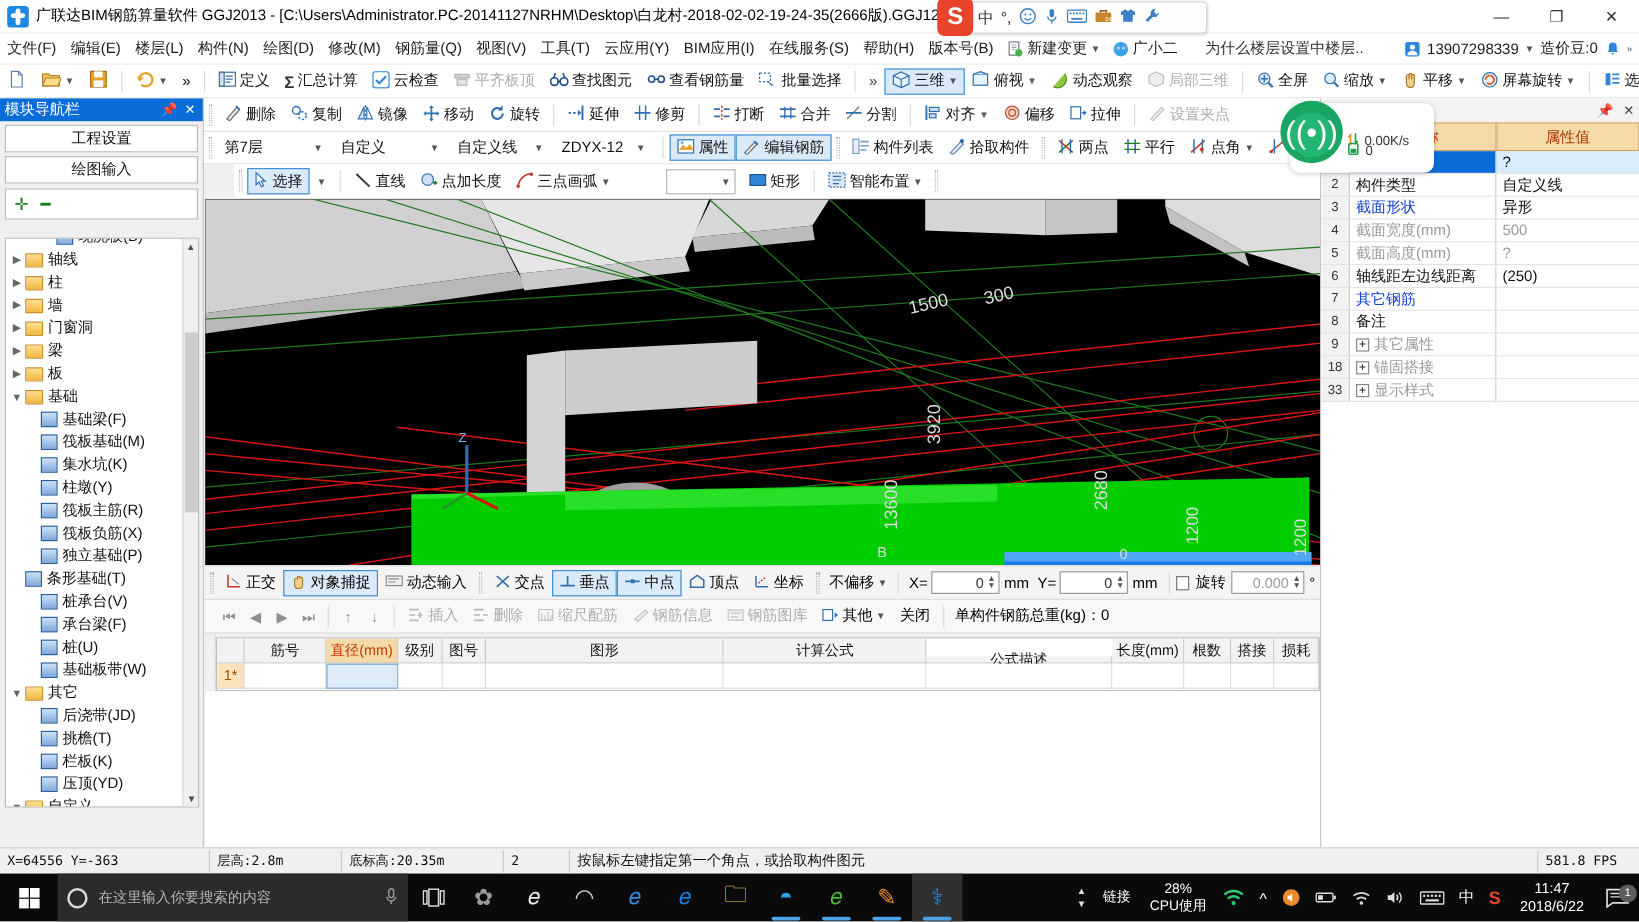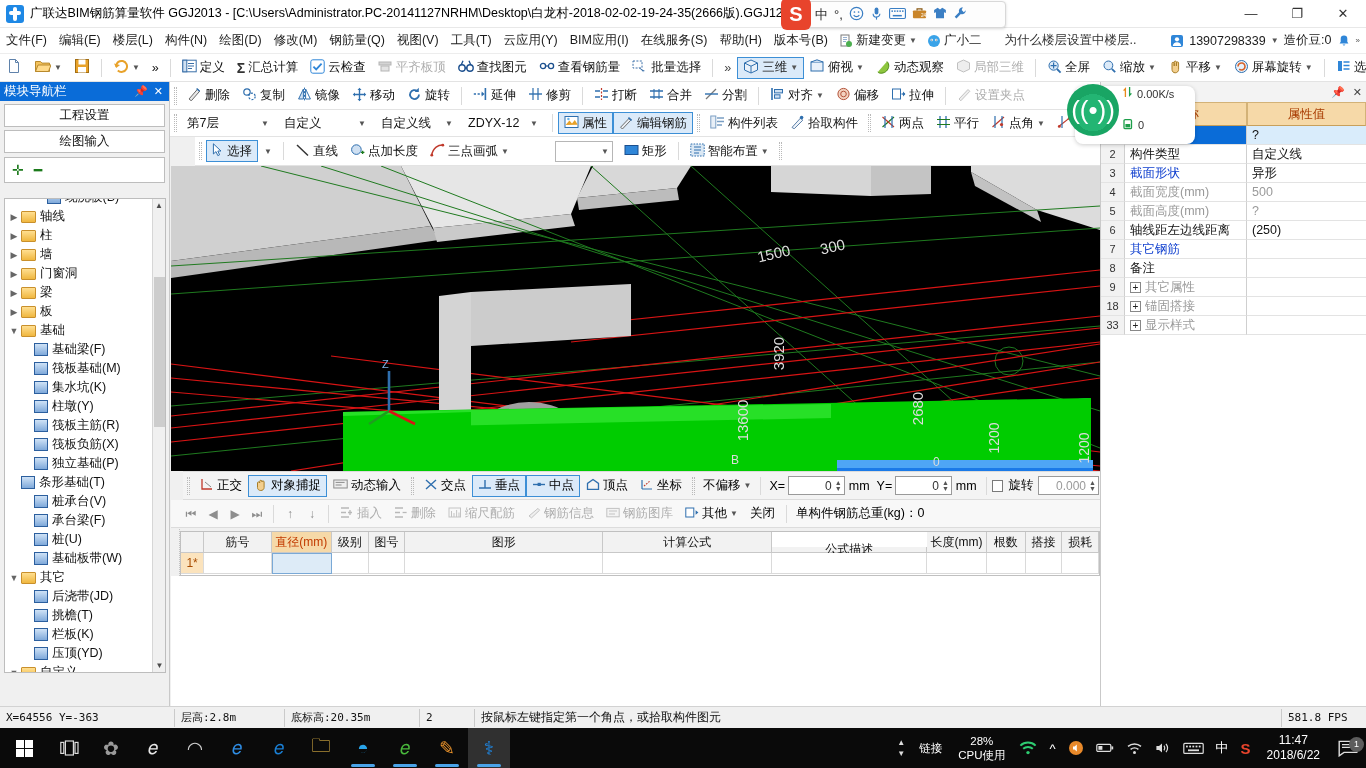--- a/index.html
+++ b/index.html
@@ -142,21 +142,21 @@
   .viewport {
     position: absolute; left: 171px; top: 166px; width: 929px; height: 305px;
     background: #000; overflow: hidden;
   }
   .vp-txt { position: absolute; color: #dcdcdc; font-family: "Liberation Sans", sans-serif; }
 
   
   .snapbar {
     position: absolute; left: 171px; top: 471px; width: 929px; height: 29px;
     background: #f4f4f4; border-top: 1px solid #dcdcdc; border-bottom: 1px solid #dcdcdc;
-    display: flex; align-items: center; font-size: 12.5px; white-space: nowrap; margin-left: 12px;
+    display: flex; align-items: center; font-size: 12.5px; white-space: nowrap;
   }
   .numbox {
     display: inline-flex; align-items: center; height: 19px; width: 58px; border: 1px solid #9a9a9a;
     background: #fff; padding-right: 2px; justify-content: flex-end; color: #333; font-size: 12px;
   }
   .spin { display: flex; flex-direction: column; margin-left: 3px; line-height: 6px; font-size: 7px; color: #555; }
   .ckbox { width: 12px; height: 12px; border: 1px solid #7a7a7a; background: #fff; display: inline-block; }
 
   
   .rebarbar {
@@ -1064,21 +1064,21 @@
         <div class="vp-txt" style="left: 897px; top: 274px; font-size: 14px; transform: rotate(-90deg);">1200</div>
         <div class="vp-txt" style="left: 560px; top: 287px; font-size: 12px; transform: rotate(0deg);">B</div>
         <div class="vp-txt" style="left: 762px; top: 289px; font-size: 12px; transform: rotate(0deg);">0</div>
       </div>
   </div>
 
   <div class="netfloat">
     <div class="netball">
         <span class="wifiglyph">((•))</span>
       </div>
-    <div class="nf-line" style="top:0;align-items:flex-end;">
+    <div class="nf-line" style="top:24px;">
       <span><svg width="9" height="12" viewBox="0 0 9 12">
             <path d="M2.4 11V2.6l-1.8 2" fill="none" stroke="#e88a1b" stroke-width="1.3"></path>
             <path d="M6.6 1v8.4l1.8-2" fill="none" stroke="#1d9e4a" stroke-width="1.3"></path>
           </svg></span>
       <span>0.00K/s</span>
     </div>
     <div class="nf-line" style="top:32px;">
       <span><svg width="10" height="12" viewBox="0 0 10 12">
             <rect x="1" y="1.6" width="7.5" height="9" rx="1.2" fill="none" stroke="#1d9e4a" stroke-width="1.3"></rect>
             <rect x="2.4" y="6" width="4.8" height="3.4" fill="#1d9e4a"></rect>
@@ -1380,20 +1380,31 @@
 
   <div class="taskbar">
     <div class="start">
       <span class="winlogo">
           <i></i>
           <i></i>
           <i></i>
           <i></i>
         </span>
     </div>
+    <div class="searchbox">
+      <span class="cortana"></span>
+      <span>在这里输入你要搜索的内容</span>
+      <span style="margin-left:auto;color:#9a9a9a;">
+        <svg width="12" height="16" viewBox="0 0 12 16">
+            <rect x="4" y="1.6" width="4" height="7.4" rx="2" fill="none" stroke="#9a9a9a" stroke-width="1.2"></rect>
+            <path d="M2.4 8.2a3.6 3.6 0 0 0 7.2 0" fill="none" stroke="#9a9a9a" stroke-width="1.2"></path>
+            <path d="M6 11.8v2.6" stroke="#9a9a9a" stroke-width="1.2"></path>
+          </svg>
+      </span>
+    </div>
     <div class="tb-icon">
       <svg width="19" height="16" viewBox="0 0 19 16">
           <rect x="0.8" y="2.4" width="3" height="11" fill="none" stroke="#ddd" stroke-width="1.2"></rect>
           <rect x="5.4" y="1" width="8" height="14" fill="none" stroke="#ddd" stroke-width="1.2"></rect>
           <rect x="15" y="2.4" width="3" height="11" fill="none" stroke="#ddd" stroke-width="1.2"></rect>
         </svg>
     </div>
     <div id="pinned-apps" style="display:flex;align-items:center;">
         <div class="tb-icon">
           <span style="color: rgb(154, 154, 154); font-size: 19px;">✿</span>

